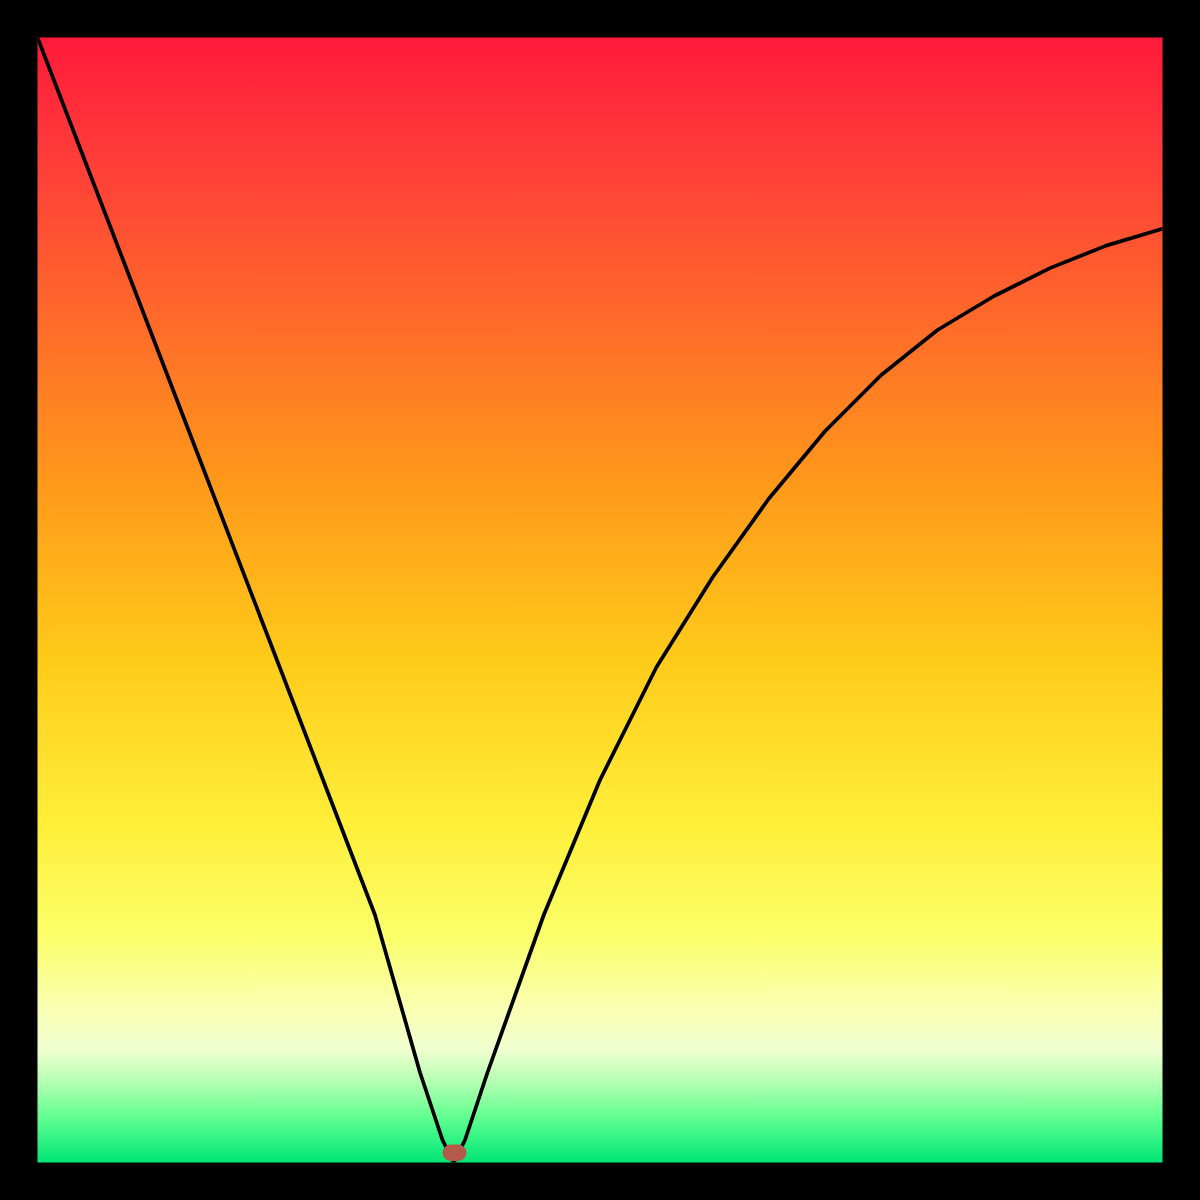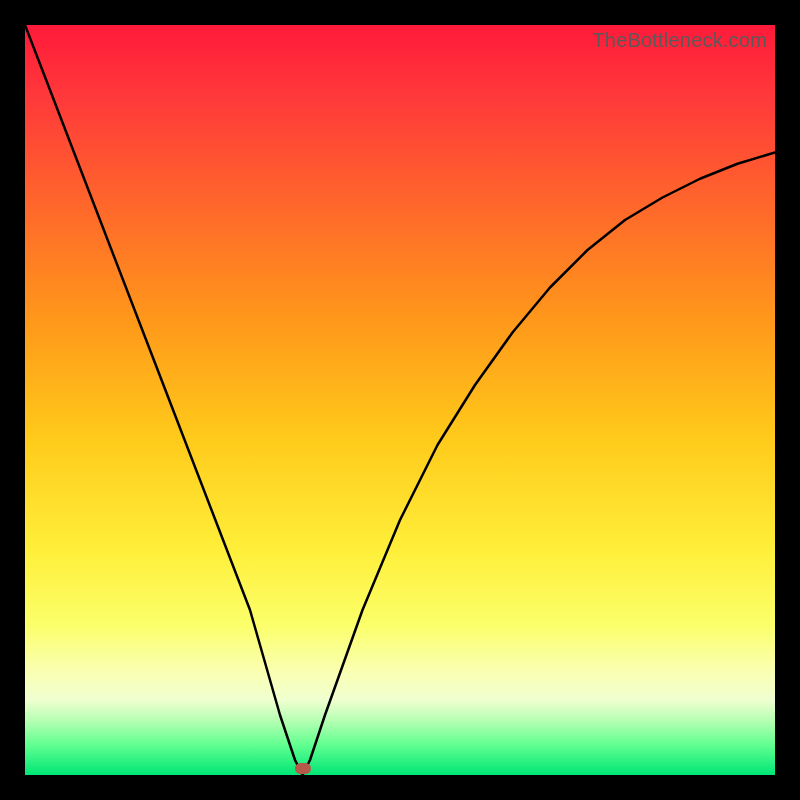--- a/index.html
+++ b/index.html
@@ -55,19 +55,18 @@
     height: 11px;
     border-radius: 6px;
     background: #b55a4a;
   }
 </style>
 </head>
 <body>
 
 <div class="outer">
   <div class="plot-area">
-    <div class="watermark">TheBottleneck.com</div>
     <svg class="curve" viewBox="0 0 750 750" preserveAspectRatio="none">
       <path id="curve-path" fill="none" stroke="#000" stroke-width="2.5" stroke-linejoin="round" stroke-linecap="round" d="M0.00 0.00 L37.50 97.50 L75.00 195.00 L112.50 292.50 L150.00 390.00 L187.50 487.50 L225.00 585.00 L255.00 690.00 L270.00 735.00 L277.50 750.00 L285.00 735.00 L300.00 690.00 L337.50 585.00 L375.00 495.00 L412.50 420.00 L450.00 360.00 L487.50 307.50 L525.00 262.50 L562.50 225.00 L600.00 195.00 L637.50 172.50 L675.00 153.75 L712.50 138.75 L750.00 127.50"></path>
     </svg>
     <div class="marker" id="min-marker" style="left: 269.5px; top: 737.5px; background: rgb(181, 90, 74);"></div>
   </div>
 </div>
 
 </body></html>

